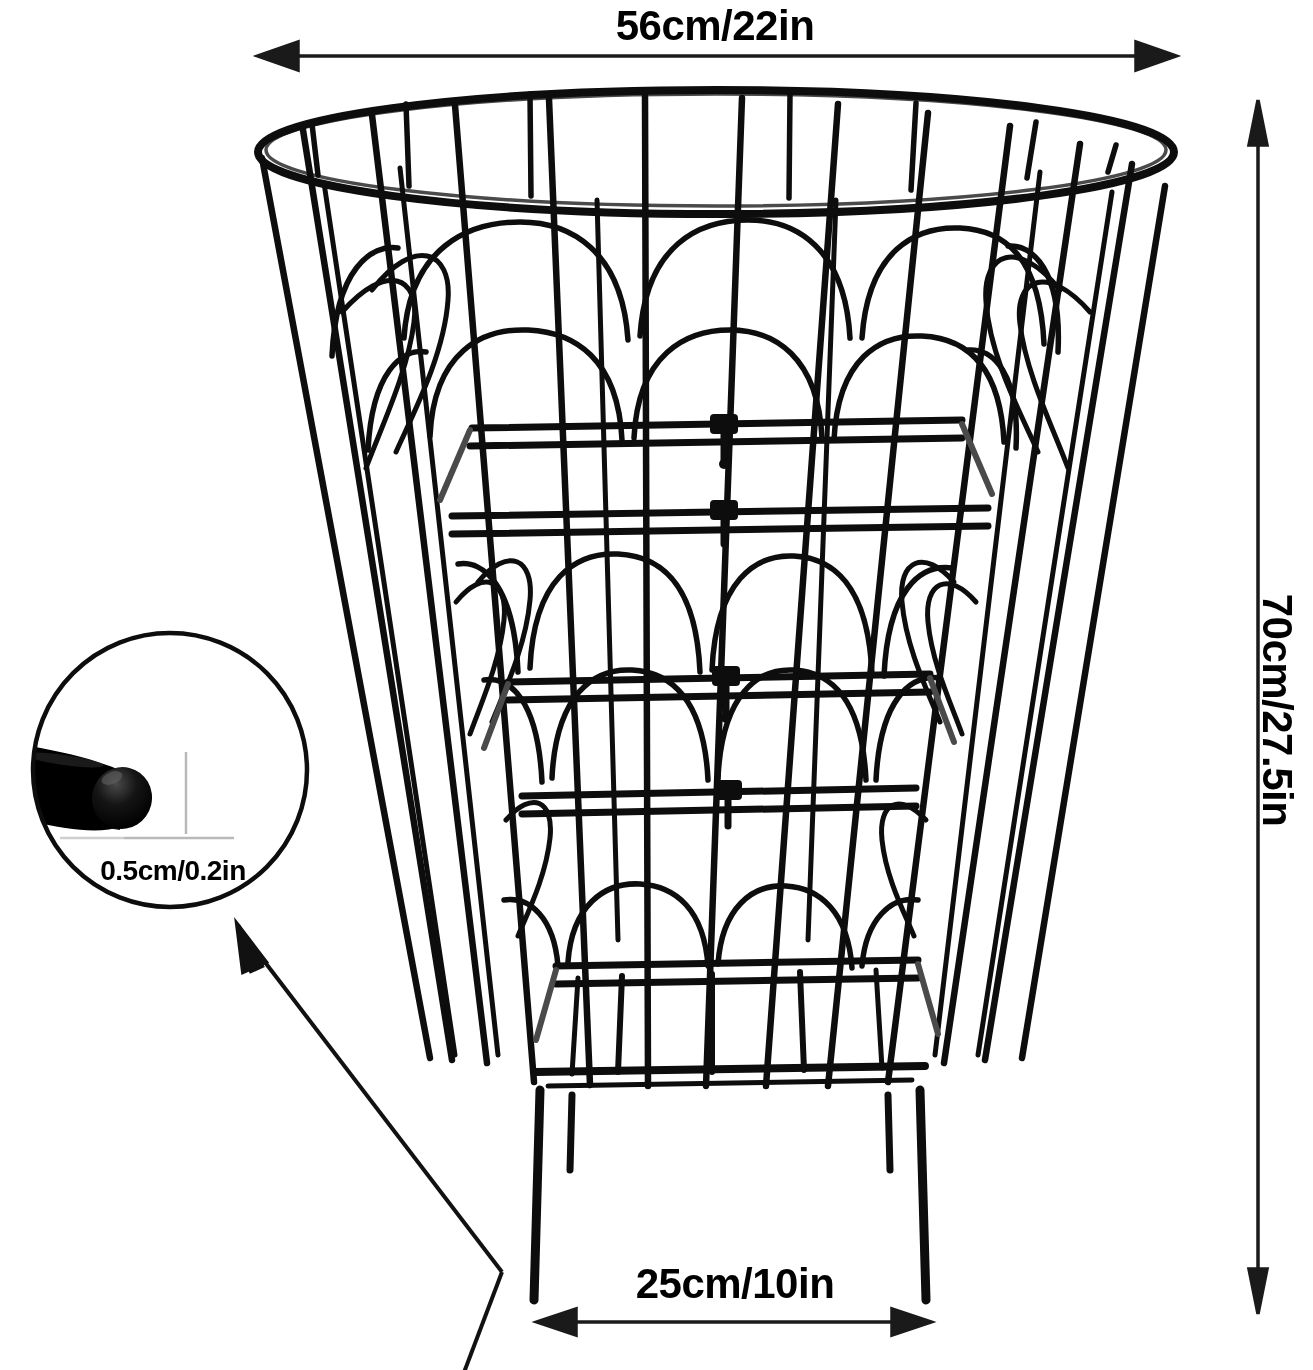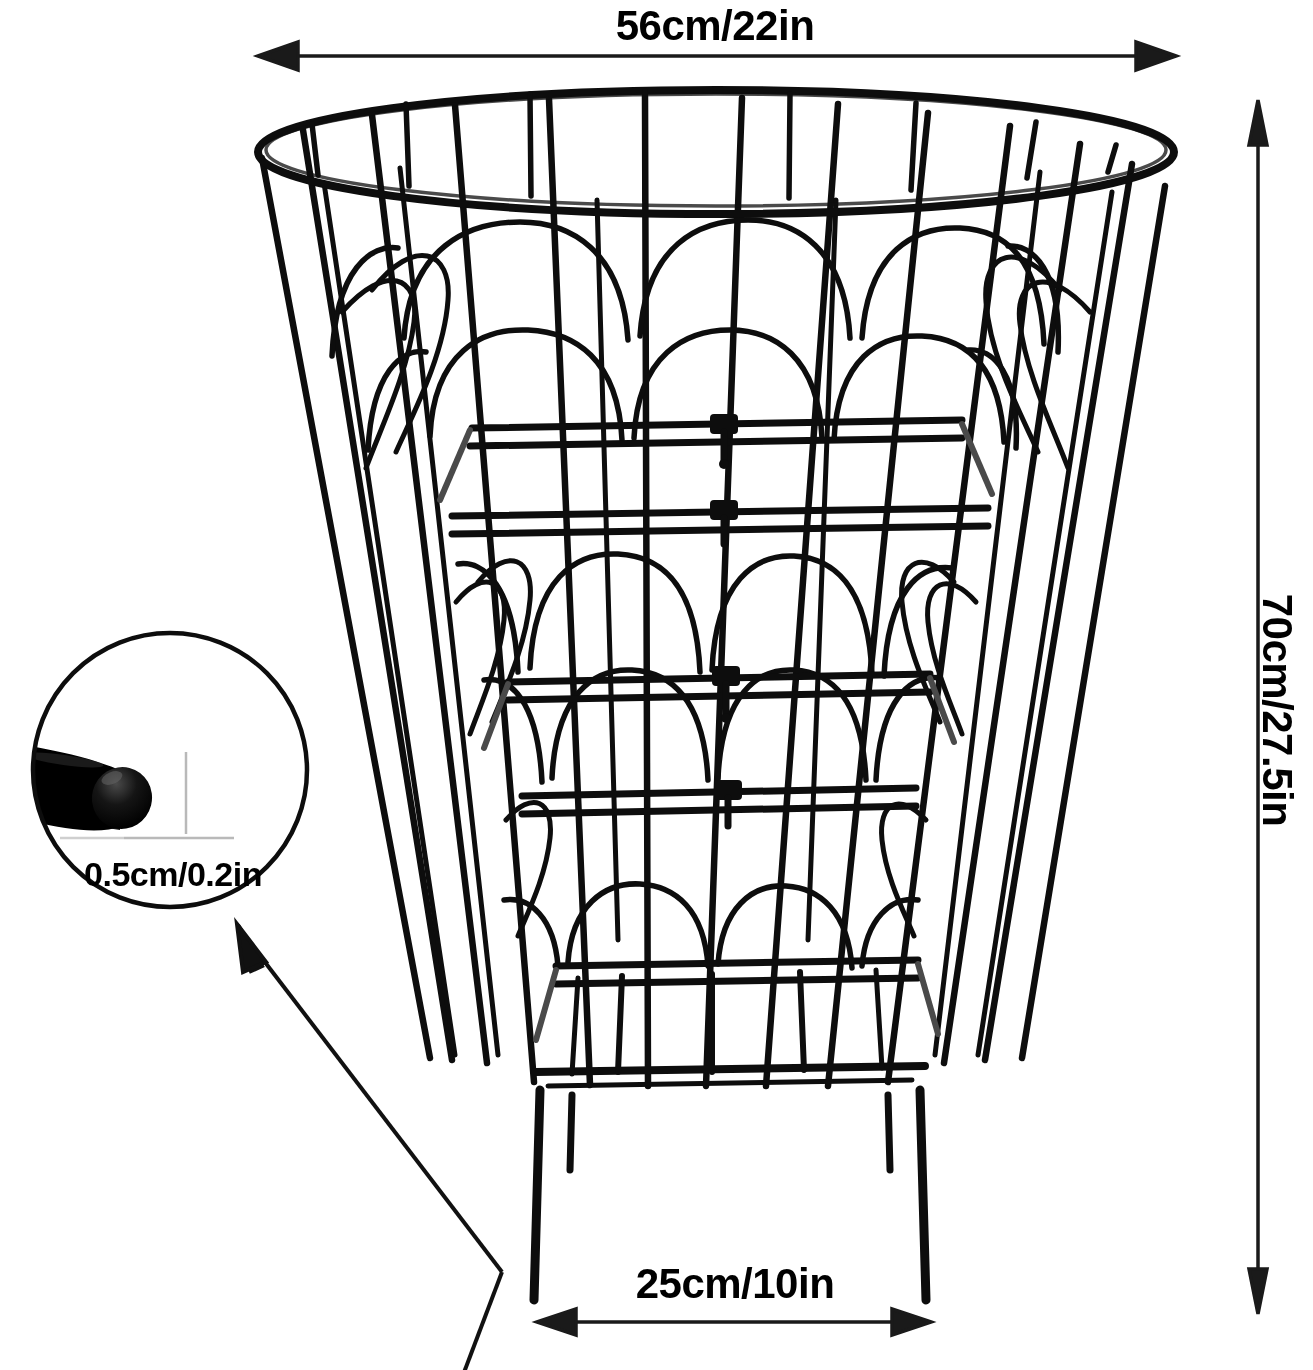--- a/index.html
+++ b/index.html
@@ -58,21 +58,21 @@
     transform-origin: center center;
     font-size: 42px;
     font-weight: bold;
     white-space: nowrap;
   }
   #label-detail {
     left: 28px;
     top: 855px;
     width: 290px;
     text-align: center;
-    font-size: 34px;
+    font-size: 28px;
   }
 </style>
 </head>
 <body>
 
 <div id="page">
 
   <svg width="1313" height="1370" viewBox="0 0 1313 1370">
     <defs>
       <clipPath id="callout-clip">

